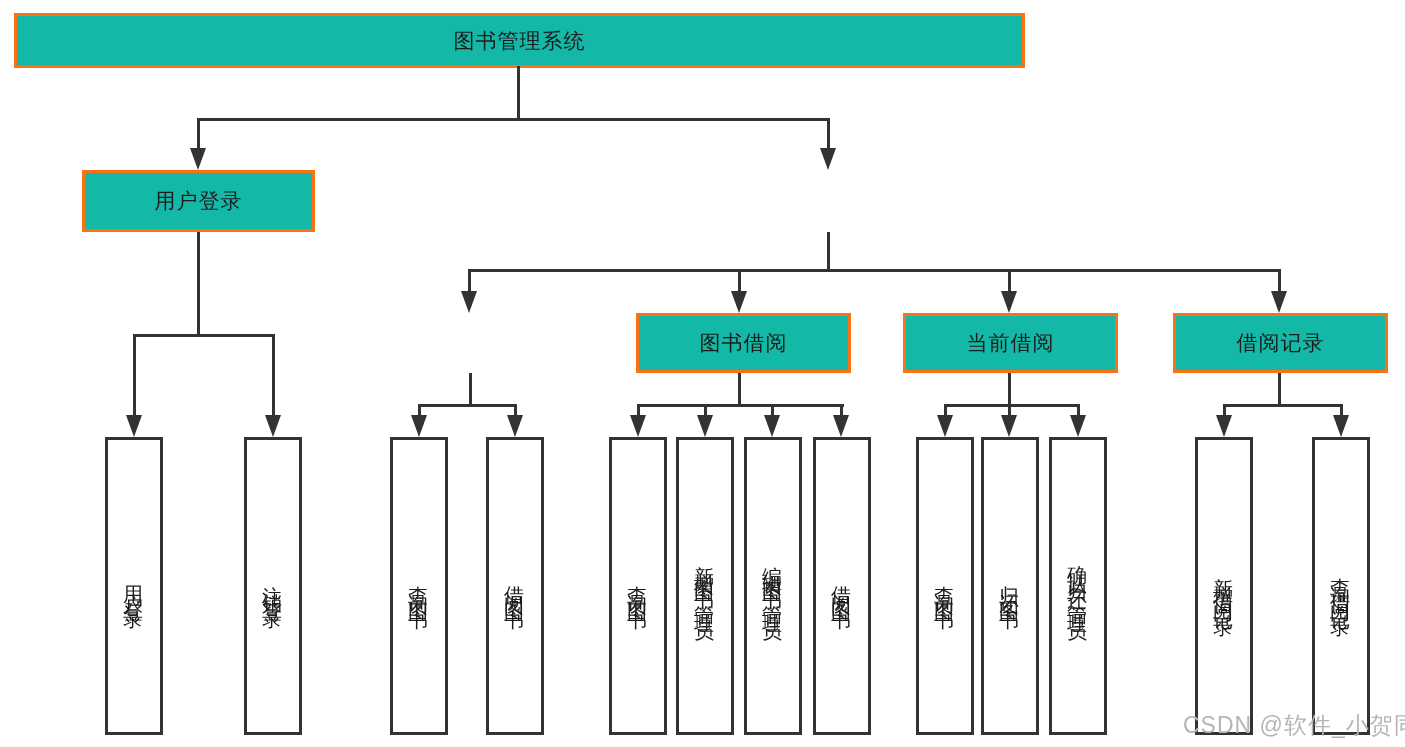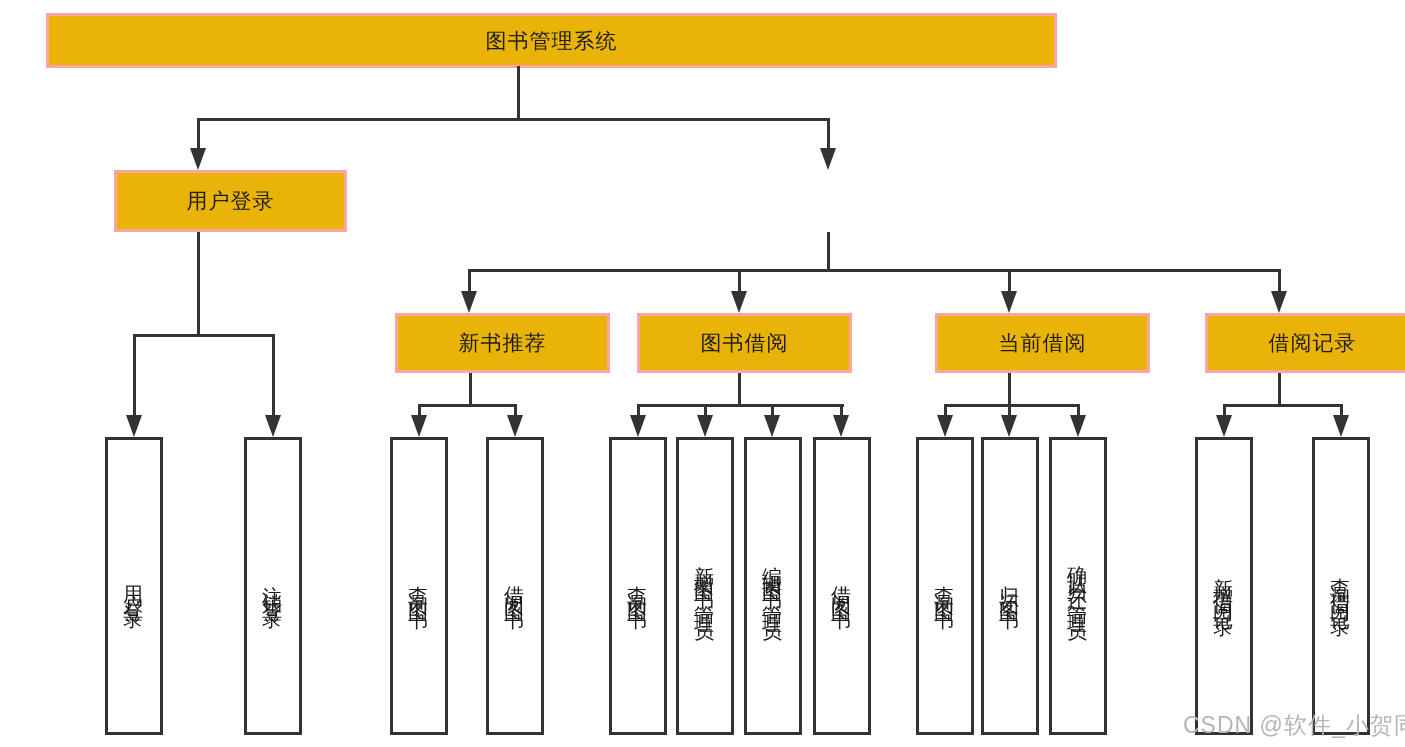--- a/index.html
+++ b/index.html
@@ -1,24 +1,24 @@
 <!DOCTYPE html>
 <html><head>
 <meta charset="utf-8">
 <style>
   html,body { margin:0; padding:0; background:#ffffff; }
   #canvas {
     position:relative; width:1405px; height:747px; background:#ffffff;
     font-family:"Liberation Sans","DejaVu Sans",sans-serif; overflow:hidden;
   }
   .node {
-    position:absolute; box-sizing:border-box; background:#eab308;
-    border:3px solid #fca5a5; color:#1c1c1c;
+    position:absolute; box-sizing:border-box; background:#14b8a6;
+    border:3px solid #f97316; color:#1c1c1c;
     display:flex; align-items:center; justify-content:center;
-    font-size:21px; letter-spacing:1px; text-align:center;margin-left:32px;
+    font-size:21px; letter-spacing:1px; text-align:center;
   }
   .leaf {
     position:absolute; box-sizing:border-box; background:#ffffff;
     border:3px solid #333333; color:#1c1c1c;
     width:58px; height:298px; top:437px;
     display:flex; align-items:center; justify-content:center;
     writing-mode:vertical-rl; font-size:20px; letter-spacing:8px;
   }
   .vline { position:absolute; width:3px; background:#333333; }
   .hline { position:absolute; height:3px; background:#333333; }
@@ -34,22 +34,21 @@
 </style>
 </head>
 <body>
 
 <div id="canvas">
 
   <div class="node" style="left:14px; top:13px; width:1011px; height:55px;">图书管理系统</div>
 
   <div class="node" style="left:82px; top:170px; width:233px; height:62px;">用户登录</div>
 
-  <div class="node" style="left:363px; top:313px; width:215px; height:60px;">新书推荐</div>
-  <div class="node" style="left:605px; top:313px; width:215px; height:60px;">图书借阅</div>
+  <div class="node" style="left:636px; top:313px; width:215px; height:60px;">图书借阅</div>
   <div class="node" style="left:903px; top:313px; width:215px; height:60px;">当前借阅</div>
   <div class="node" style="left:1173px; top:313px; width:215px; height:60px;">借阅记录</div>
 
   <div class="leaf" style="left:105px;">用户登录</div>
   <div class="leaf" style="left:244px;">注销登录</div>
 
   <div class="leaf" style="left:390px;">查询图书</div>
   <div class="leaf" style="left:486px;">借阅图书</div>
 
   <div class="leaf" style="left:609px;">查询图书</div>

